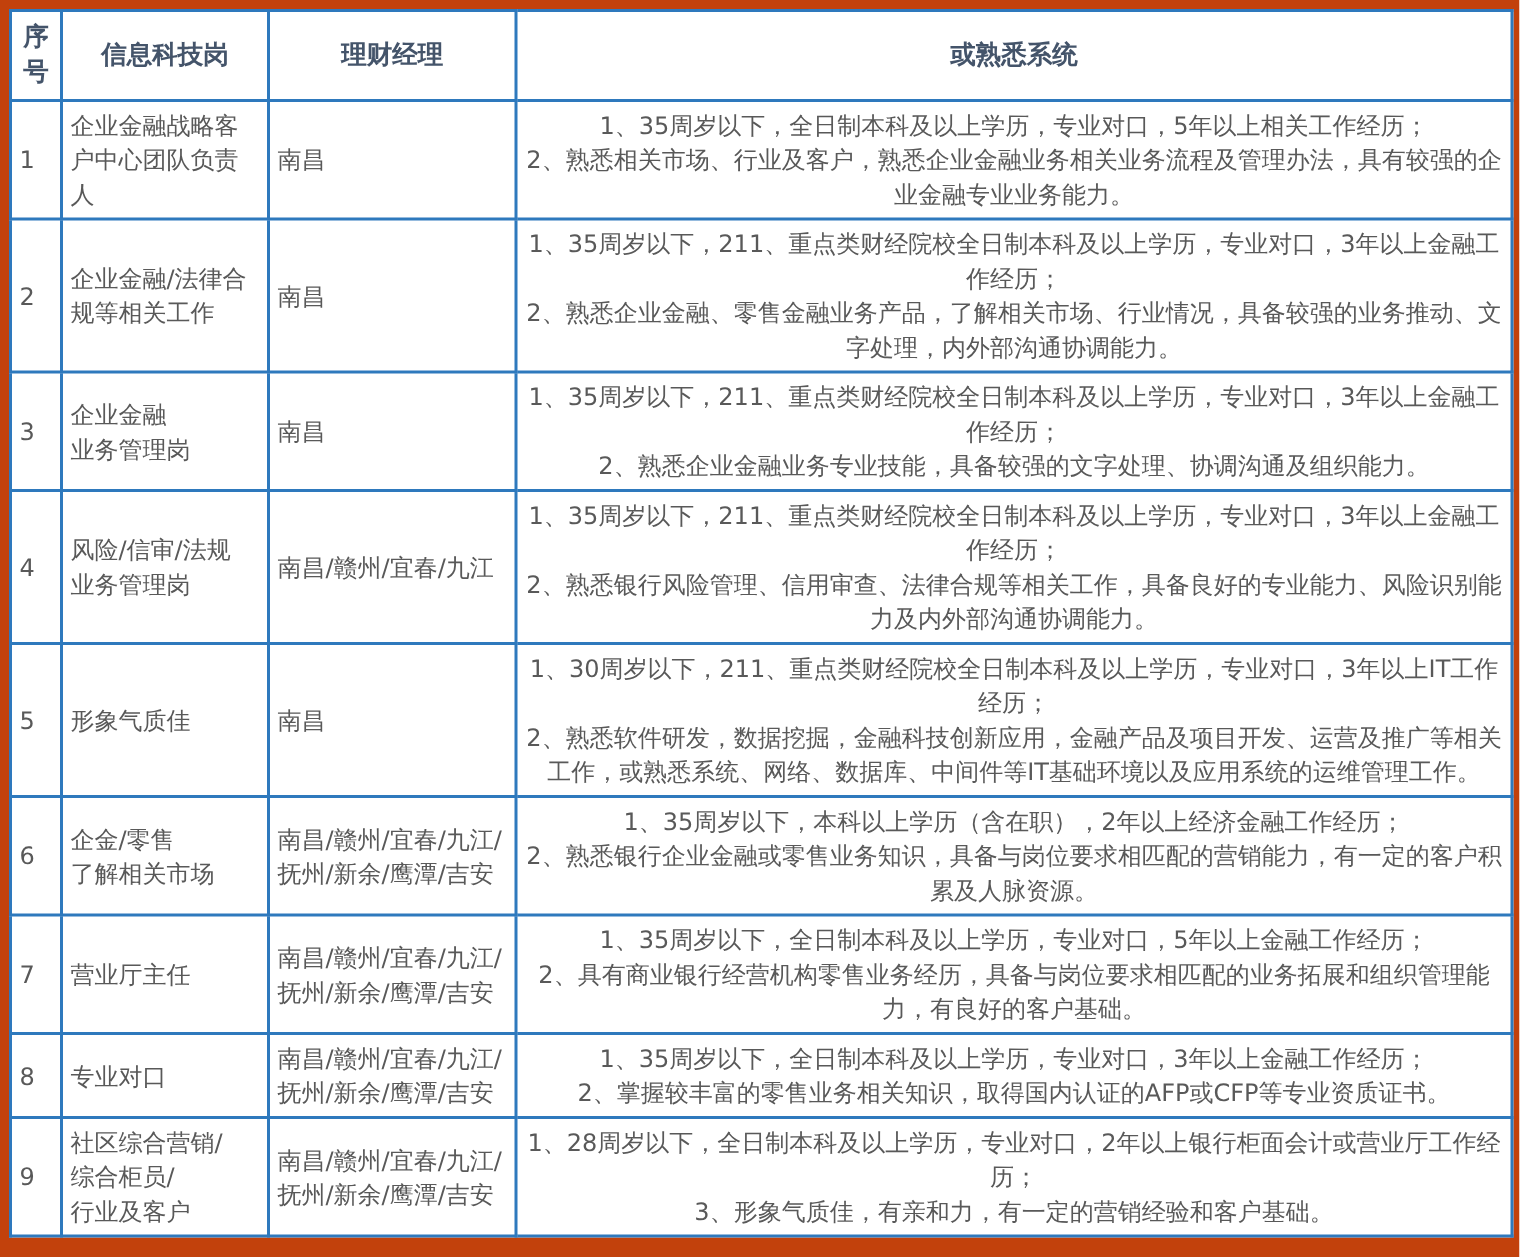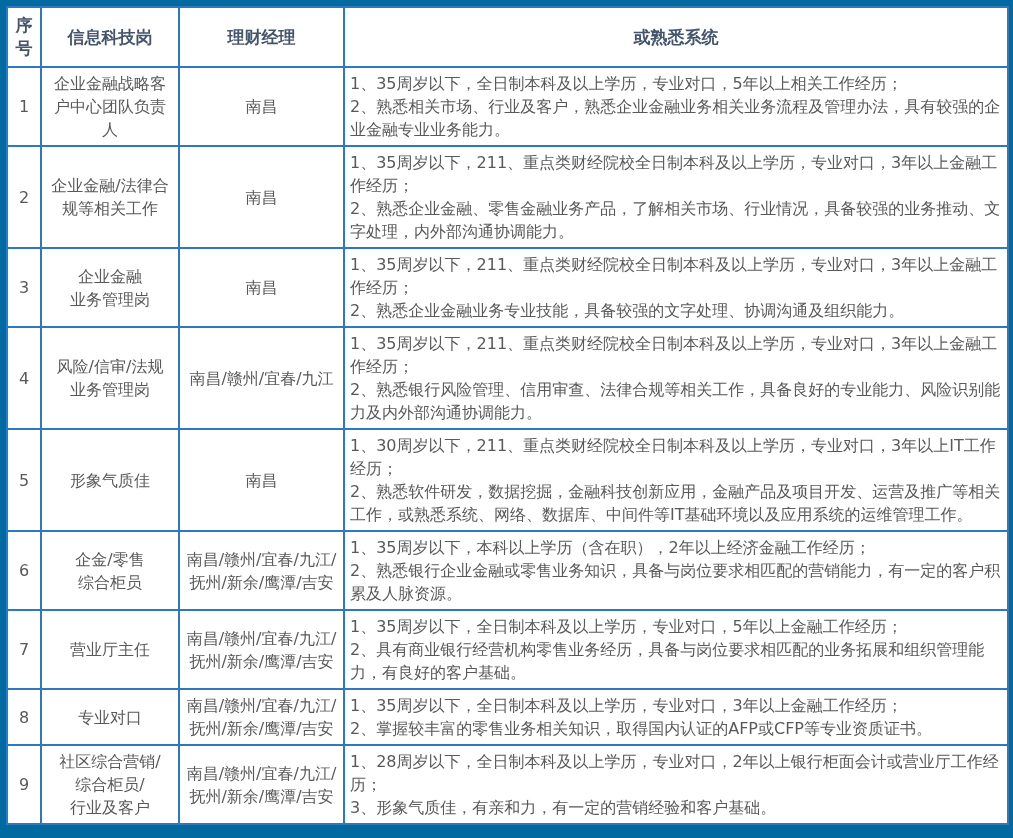--- a/index.html
+++ b/index.html
@@ -11,21 +11,21 @@
     margin:0;
     padding:0;
     background:#ffffff;
     font-family:"DejaVu Sans","Liberation Sans",sans-serif;
   }
   .page{
     width:1013px;
     height:838px;
     box-sizing:border-box;
     padding:6px;
-    background:#0369a1;
+    background:#c2410c;
   }
   table.job-table{
     border-collapse:collapse;
     table-layout:fixed;
     width:1001px;
     background:#ffffff;
   }
   table.job-table th,
   table.job-table td{
     border:2px solid var(--border-color);
@@ -41,25 +41,24 @@
     color:var(--header-text);
     font-weight:bold;
     font-size:17px;
     text-align:center;
     padding:6px 4px;
     height:48px;
   }
   td.cell-no,
   td.cell-position,
   td.cell-location{
-    text-align:center;
     white-space:pre-line;
   }
   td.cell-requirements{
-    text-align:left;
+    text-align:center;
     white-space:pre-line;
     padding:4px 8px;
   }
   col.col-no{width:34px;}
   col.col-position{width:138px;}
   col.col-location{width:165px;}
   col.col-requirements{width:664px;}
 </style>
 </head>
 <body>
@@ -114,21 +113,21 @@
         <tr>
     <td class="cell-no">5</td>
     <td class="cell-position">形象气质佳</td>
     <td class="cell-location">南昌</td>
     <td class="cell-requirements">1、30周岁以下，211、重点类财经院校全日制本科及以上学历，专业对口，3年以上IT工作经历；
 2、熟悉软件研发，数据挖掘，金融科技创新应用，金融产品及项目开发、运营及推广等相关工作，或熟悉系统、网络、数据库、中间件等IT基础环境以及应用系统的运维管理工作。</td>
   </tr>
         <tr>
     <td class="cell-no">6</td>
     <td class="cell-position">企金/零售
-综合柜员</td>
+了解相关市场</td>
     <td class="cell-location">南昌/赣州/宜春/九江/抚州/新余/鹰潭/吉安</td>
     <td class="cell-requirements">1、35周岁以下，本科以上学历（含在职），2年以上经济金融工作经历；
 2、熟悉银行企业金融或零售业务知识，具备与岗位要求相匹配的营销能力，有一定的客户积累及人脉资源。</td>
   </tr>
         <tr>
     <td class="cell-no">7</td>
     <td class="cell-position">营业厅主任</td>
     <td class="cell-location">南昌/赣州/宜春/九江/抚州/新余/鹰潭/吉安</td>
     <td class="cell-requirements">1、35周岁以下，全日制本科及以上学历，专业对口，5年以上金融工作经历；
 2、具有商业银行经营机构零售业务经历，具备与岗位要求相匹配的业务拓展和组织管理能力，有良好的客户基础。</td>

